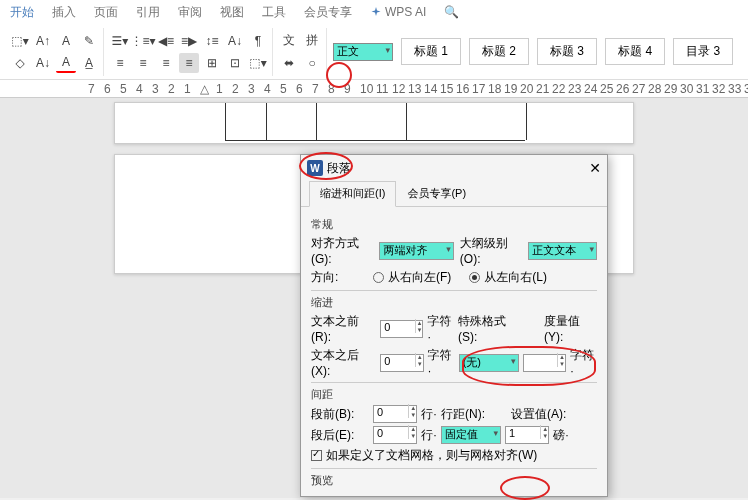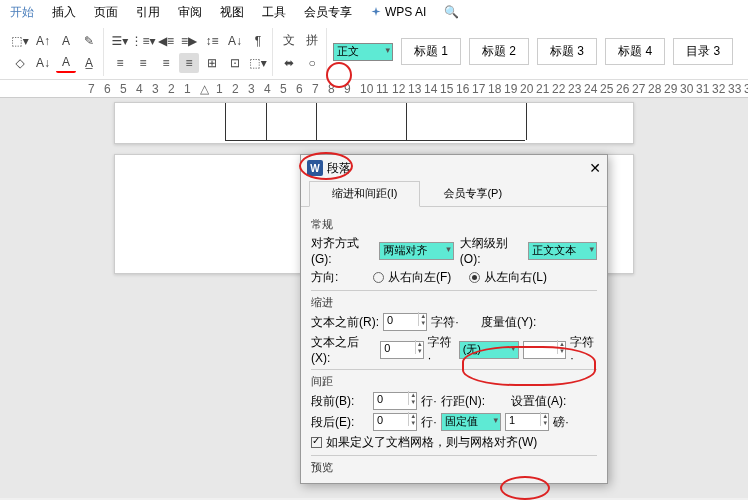--- a/index.html
+++ b/index.html
@@ -1,18 +1,18 @@
 <!DOCTYPE html>
 <html><head>
 <meta charset="utf-8">
 <style>
 *{margin:0;padding:0;box-sizing:border-box;font-family:"Microsoft YaHei",sans-serif;font-size:12px}
 body{background:#f0f0f0;width:748px;height:500px;overflow:hidden;position:relative}
 .menubar{background:#fff;height:24px;display:flex;align-items:center;padding-left:10px;gap:18px}
-.menubar span{color:#000000;cursor:pointer}
+.menubar span{color:#737373;cursor:pointer}
 .menubar .active{color:#4a7ebb;font-weight:normal}
 .menubar .ai{color:#4a7ebb;display:flex;align-items:center;gap:3px}
 .menubar .ai svg{width:12px;height:12px}
 .toolbar{background:#fff;height:56px;border-bottom:1px solid #ddd;display:flex;align-items:center;padding:0 6px;gap:2px}
 .tool-group{display:flex;flex-direction:column;gap:2px;padding:0 4px;border-right:1px solid #e5e5e5;height:48px;justify-content:center}
 .tool-row{display:flex;gap:3px;align-items:center}
 .icon-btn{width:20px;height:20px;display:flex;align-items:center;justify-content:center;color:#444;cursor:pointer;border-radius:2px}
 .style-box{border:1px solid #ccc;padding:4px 12px;margin:0 4px;cursor:pointer;background:#fff;font-size:12px}
 .style-box.sel{border:1px solid #888}
 .ruler{height:18px;background:#fff;border-bottom:1px solid #ccc;display:flex;align-items:center;font-size:9px;color:#666;padding-left:88px;gap:13px;position:relative}
@@ -22,21 +22,21 @@
 .page1{height:42px;position:relative}
 .page1 .tbl{position:absolute;left:110px;top:0;width:300px;height:38px;border-left:1px solid #333;border-bottom:1px solid #333}
 .page1 .tbl div{position:absolute;top:0;bottom:0;border-right:1px solid #333}
 .page2{height:120px}
 .dialog{position:absolute;left:300px;top:154px;width:308px;background:#f4f4f4;border:1px solid #999;box-shadow:2px 2px 10px rgba(0,0,0,0.3)}
 .dlg-title{height:26px;display:flex;align-items:center;padding:0 6px;justify-content:space-between}
 .dlg-title .t{display:flex;align-items:center;gap:4px;font-size:12px}
 .dlg-title .w{background:#2b579a;color:#fff;width:16px;height:16px;display:flex;align-items:center;justify-content:center;font-size:10px;font-weight:bold;border-radius:2px}
 .close-x{cursor:pointer;font-size:14px}
 .tabs{display:flex;border-bottom:1px solid #ccc;padding:0 8px;gap:0}
-.tab{padding:4px 22px;cursor:pointer;border:1px solid transparent;font-size:11px}
+.tab{padding:4px 10px;cursor:pointer;border:1px solid transparent;font-size:11px}
 .tab.active{border:1px solid #ccc;border-bottom:1px solid #f4f4f4;background:#f4f4f4;margin-bottom:-1px}
 .dlg-body{padding:6px 10px}
 .section-label{font-size:11px;color:#333;margin:4px 0 2px}
 .form-row{display:flex;align-items:center;gap:4px;margin:3px 0;font-size:11px}
 .form-row label{min-width:58px;text-align:left}
 .sel{border:1px solid #999;background:#5eead4;height:18px;padding:0 14px 0 3px;font-size:11px;min-width:60px;position:relative}
 .sel::after{content:"▾";position:absolute;right:2px;top:1px;font-size:9px;color:#555}
 .spin{border:1px solid #999;background:#fff;height:18px;width:44px;padding:0 14px 0 3px;font-size:11px;position:relative}
 .spin::after{content:"▴\A▾";white-space:pre;position:absolute;right:1px;top:-2px;font-size:7px;line-height:7px;color:#555;border-left:1px solid #ccc;padding-left:2px}
 .radio{width:11px;height:11px;border:1px solid #666;border-radius:50%;display:inline-block;position:relative}
@@ -206,20 +206,21 @@
       <span style="width:10px"></span>
       <span class="radio checked"></span>
         <span>从左向右(L)</span>
     </div>
     <hr>
     <div class="section-label">缩进</div>
     <div class="form-row">
       <label>文本之前(R):</label>
       <div class="spin">0</div>
       <span>字符·</span>
+      <span>特殊格式(S):</span>
       <span style="width:14px"></span>
       <span>度量值(Y):</span>
     </div>
     <div class="form-row">
       <label>文本之后(X):</label>
       <div class="spin">0</div>
       <span>字符·</span>
       <div class="sel" style="width:58px">(无)</div>
       <div class="spin" style="width:44px"></div>
       <span>字符·</span>

